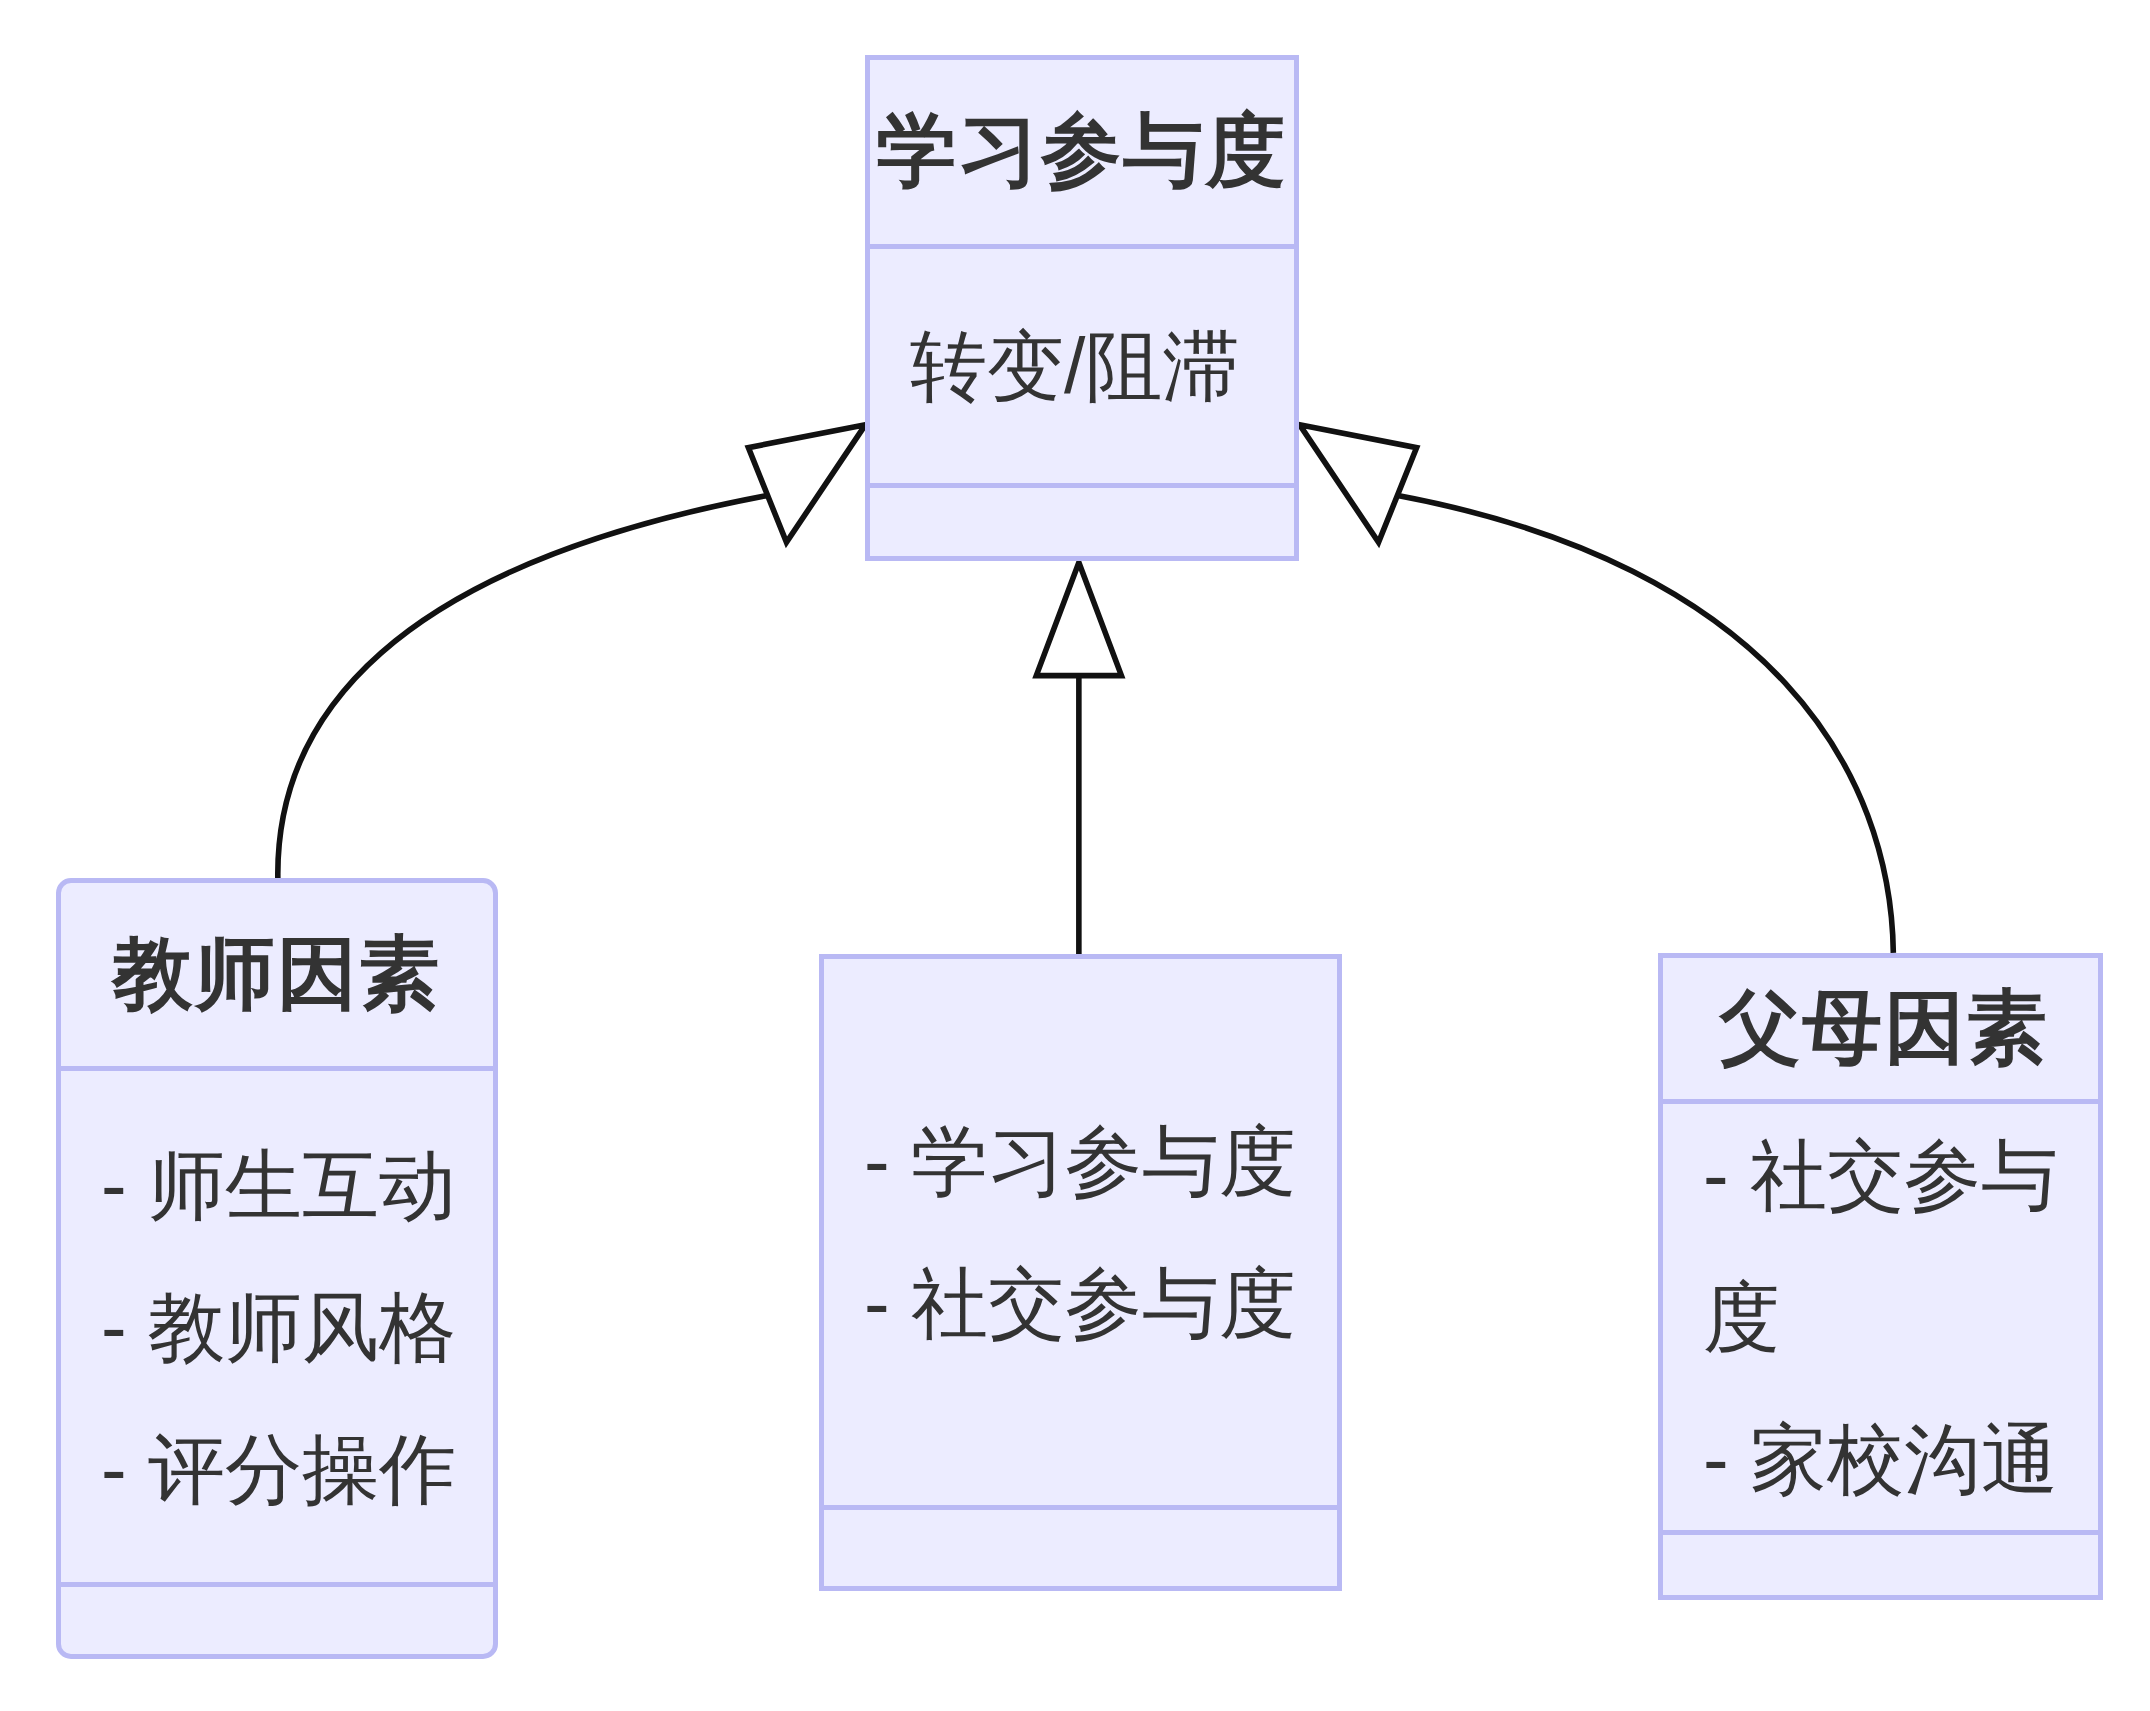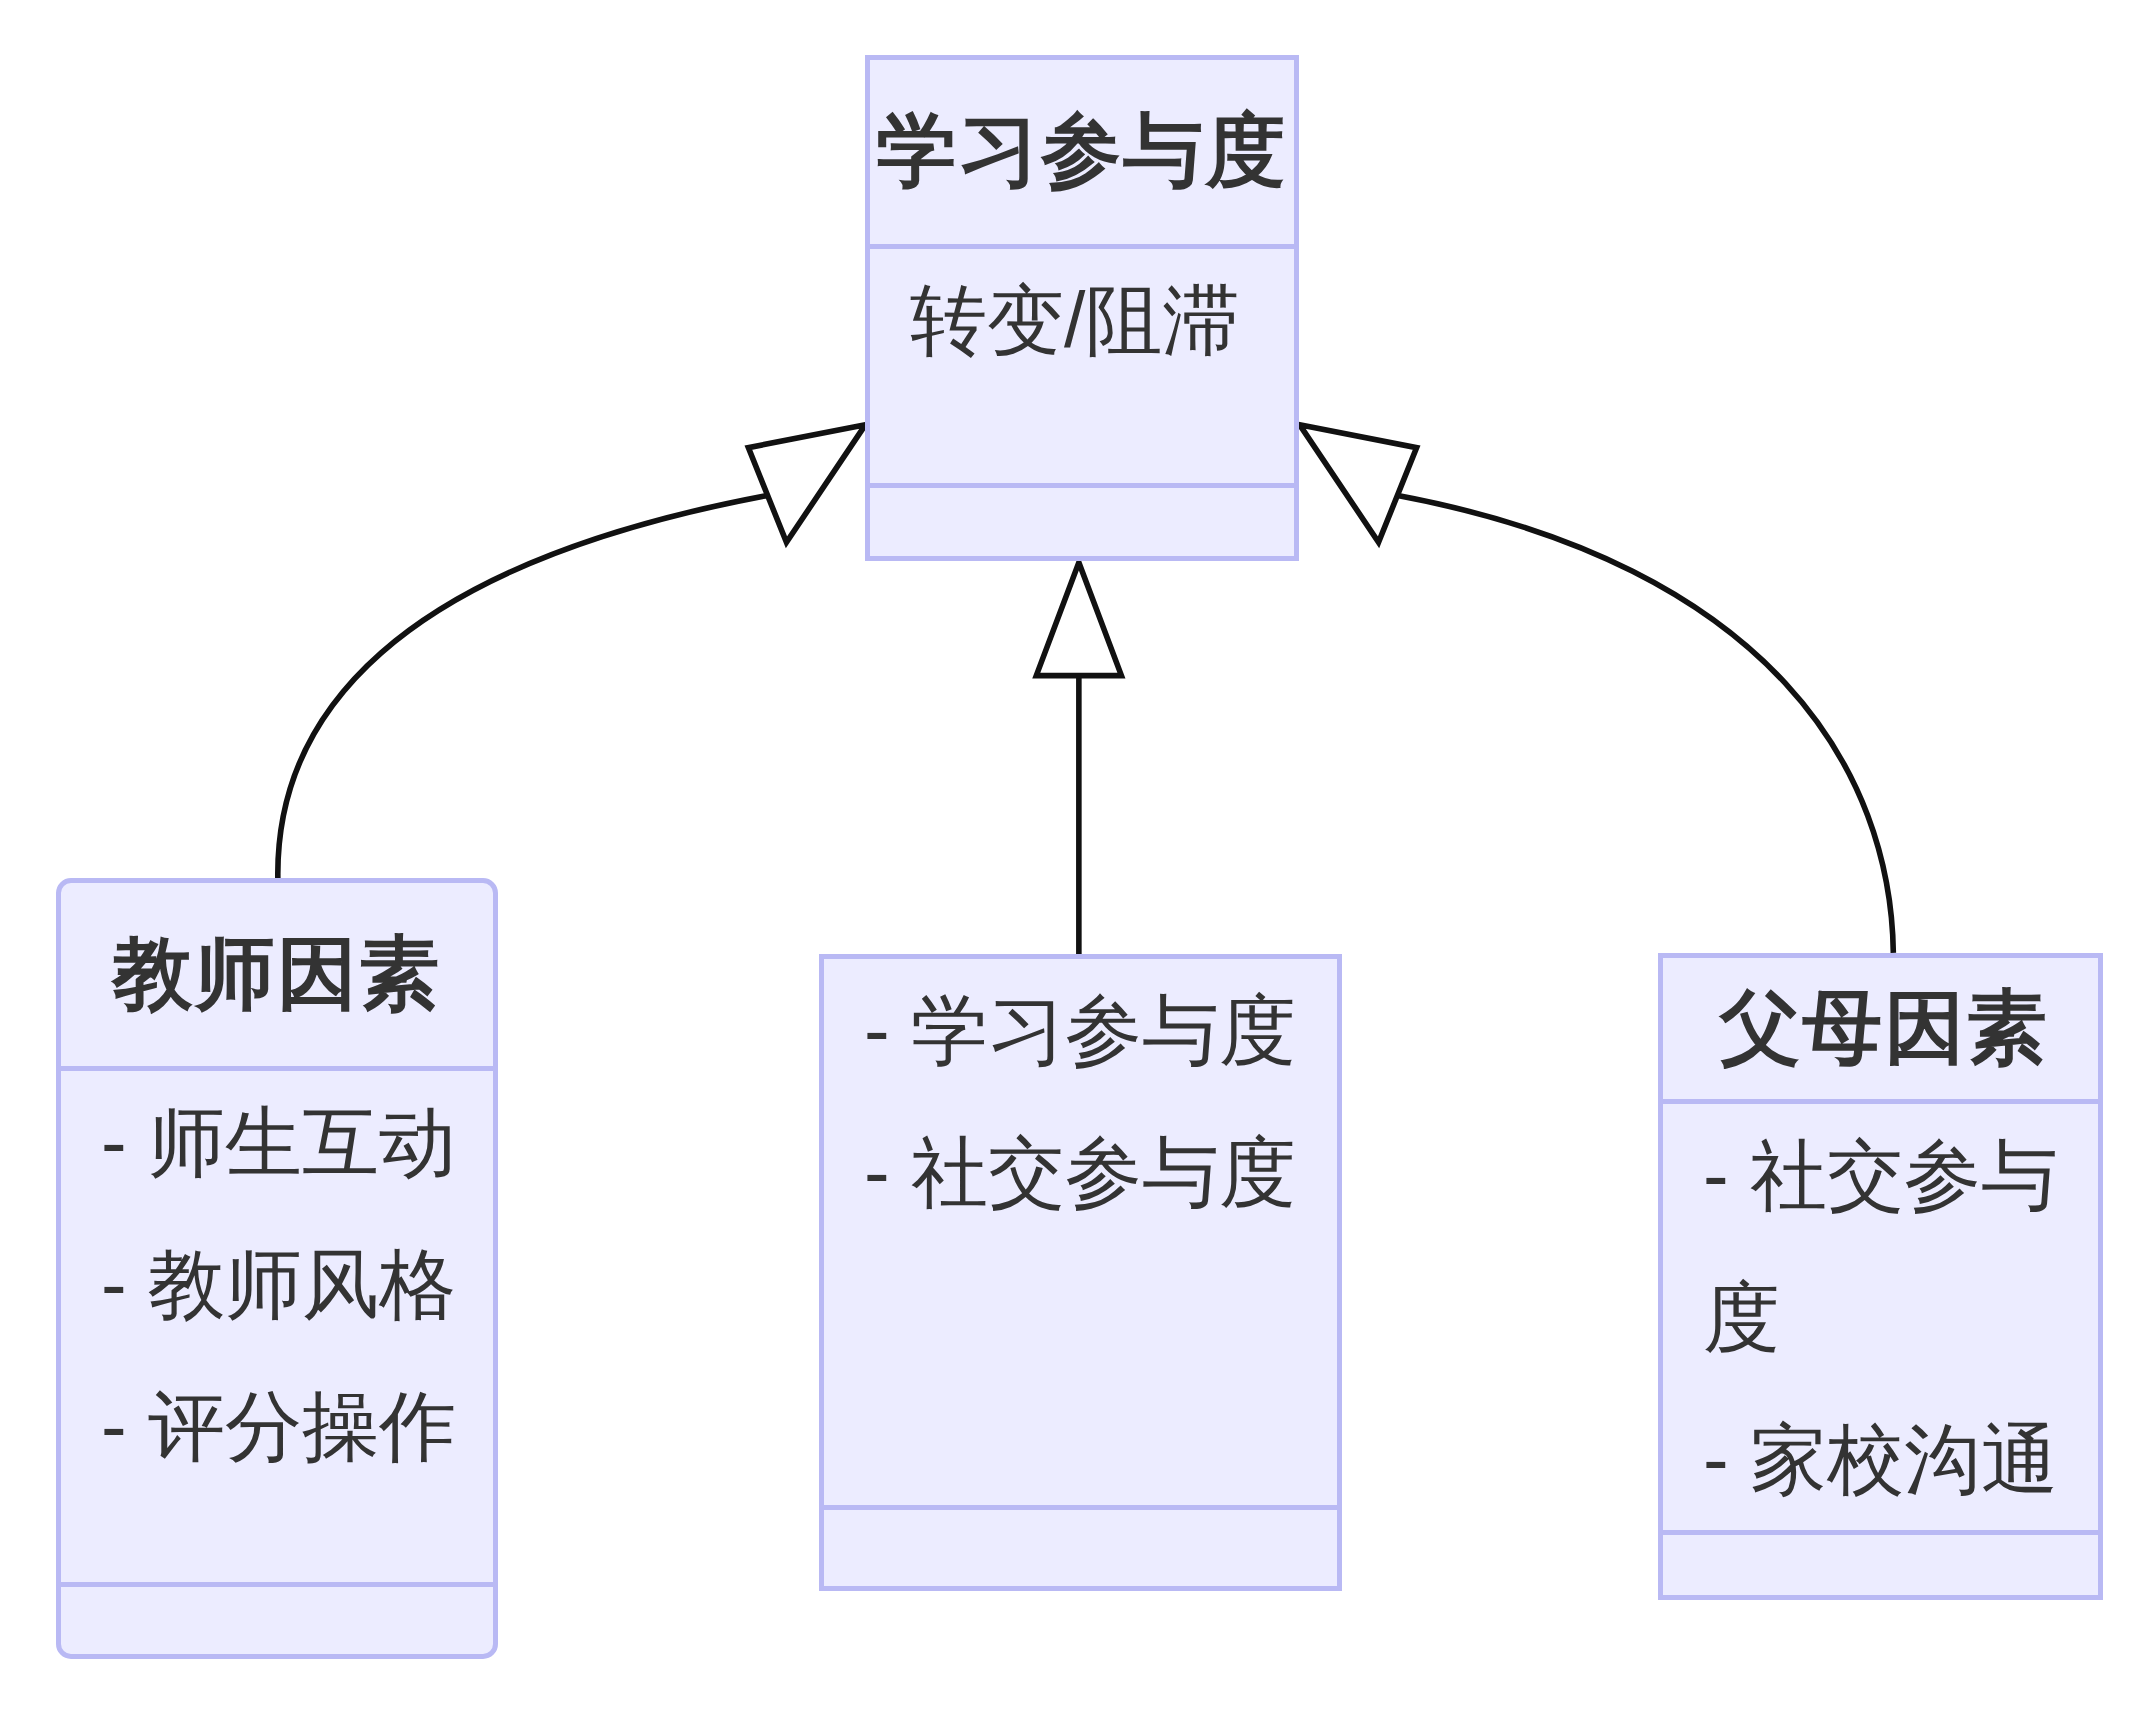--- a/index.html
+++ b/index.html
@@ -28,20 +28,21 @@
     justify-content:center;
     font-weight:bold;
     font-size:80px;
     letter-spacing:2.2px;
     color:#333333;
   }
   .box-members{
     flex:1;
     display:flex;
     flex-direction:column;
+    justify-content:center;
     padding-left:40px;
     padding-right:22px;
     font-size:77px;
     line-height:142px;
     color:#333333;
   }
   .box-footer{
     box-sizing:border-box;
     border-top:5.6px solid #b9b9f4;
   }

